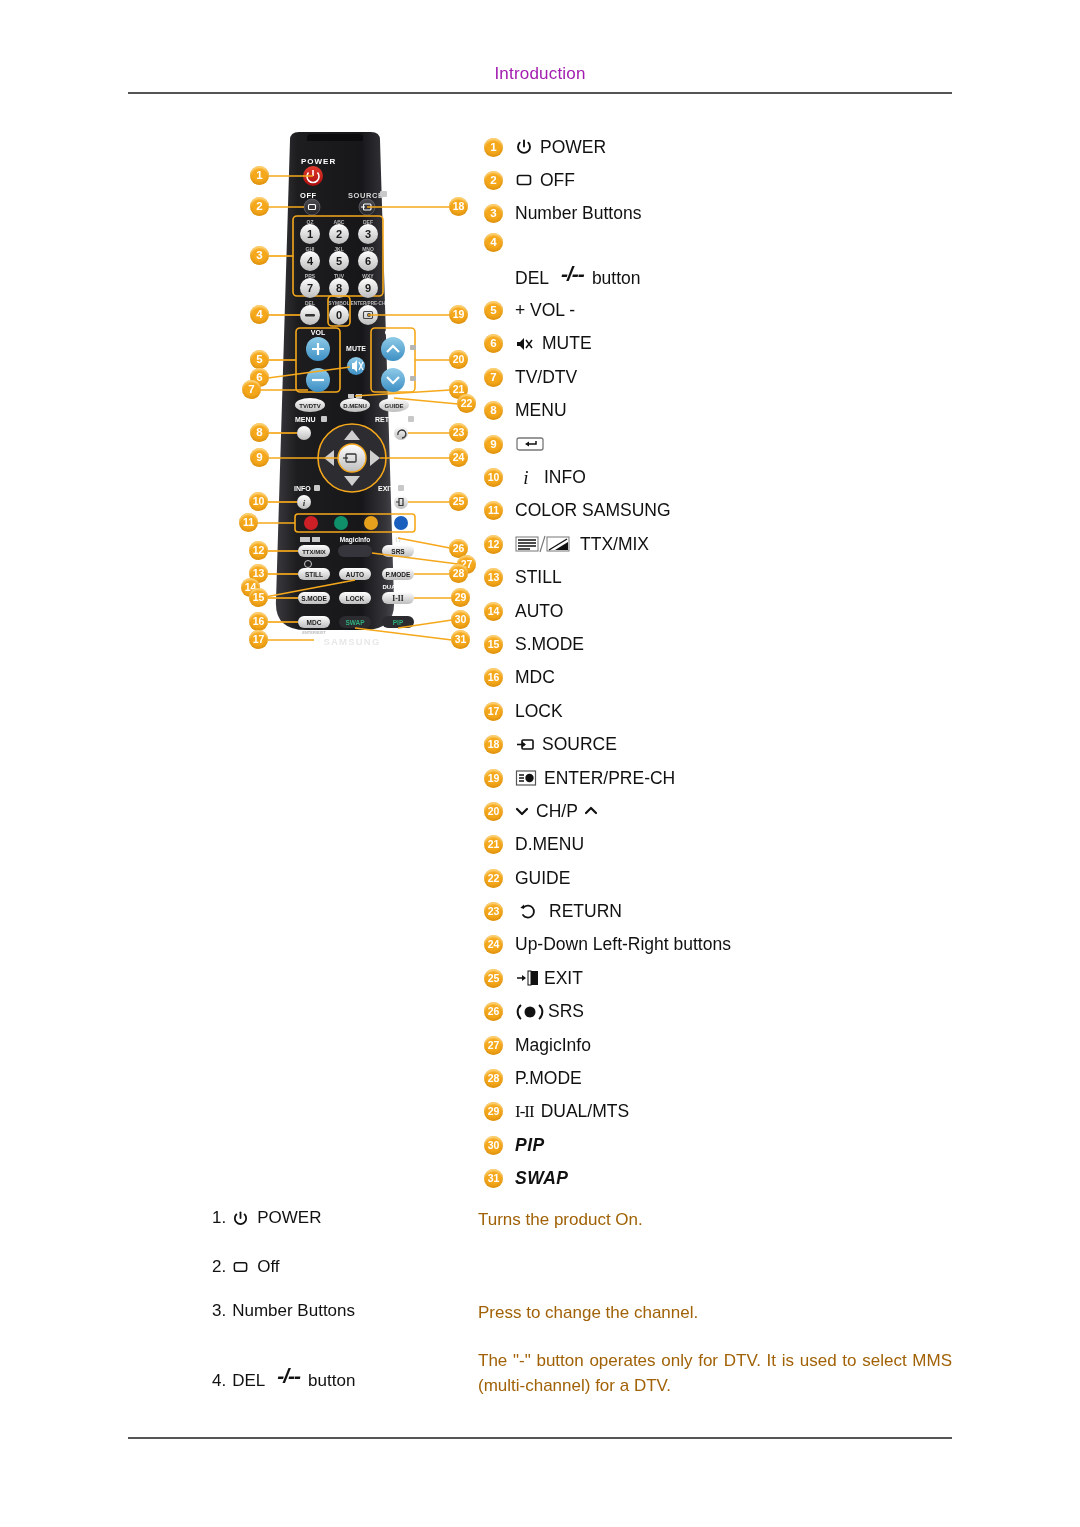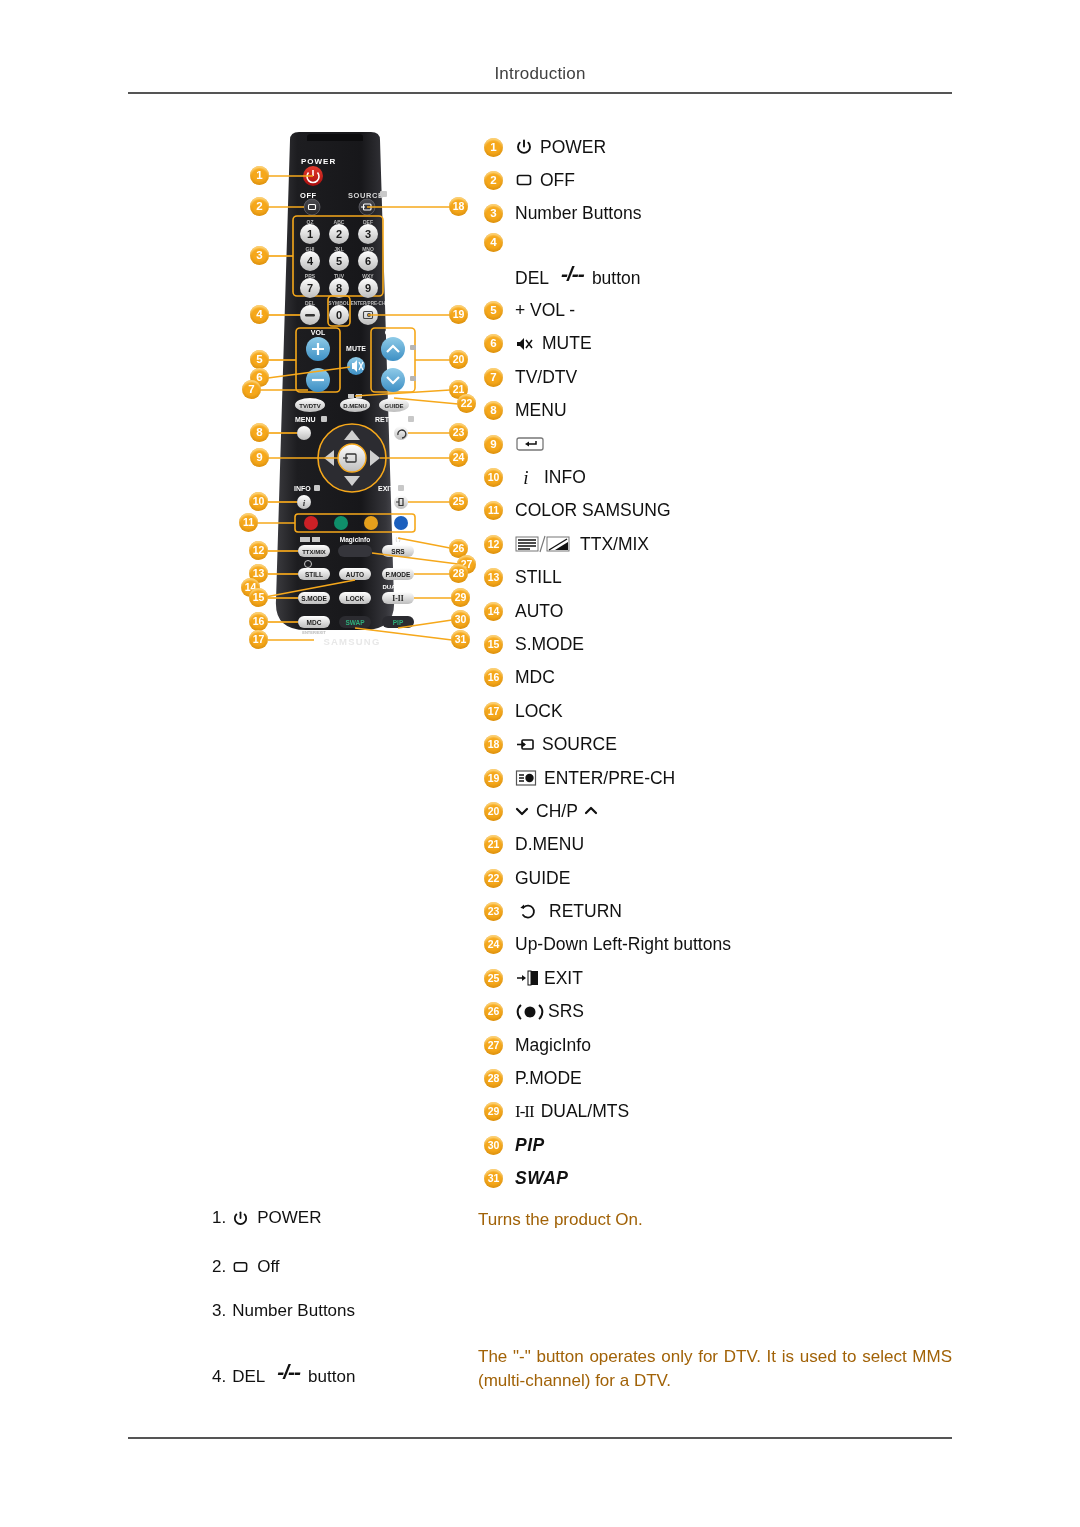--- a/index.html
+++ b/index.html
@@ -8,21 +8,21 @@
     font-family:"Liberation Sans", sans-serif;
     color:#000;
     position:relative;
     overflow:hidden;
   }
   .page{position:absolute;inset:0;}
 
   
   .hdr-title{
     position:absolute;left:0;right:0;top:64px;
-    text-align:center;font-size:17px;color:#404040;letter-spacing:.2px;
+    text-align:center;font-size:17px;color:#a21caf;letter-spacing:.2px;
   }
   .hdr-rule{
     position:absolute;left:128px;width:824px;top:92px;height:2px;
     background:#555;
   }
   .ftr-rule{
     position:absolute;left:128px;width:824px;top:1437px;height:2px;
     background:#555;
   }
 
@@ -683,20 +683,21 @@
         </span>
         <span>Off</span>
       </div>
     </div>
 
     <div class="desc-row">
       <div class="desc-left">
         <span class="num">3.</span>
         <span>Number Buttons</span>
       </div>
+      <div class="desc-right">Press to change the channel.</div>
     </div>
 
     <div class="desc-row last">
       <div class="desc-left">
         <span class="num">4.</span>
         <span>DEL</span>
         <span class="del-glyph">-/--</span>
         <span>button</span>
       </div>
       <div class="desc-right">The "-" button operates only for DTV. It is used to select MMS (multi-channel) for a DTV.</div>

